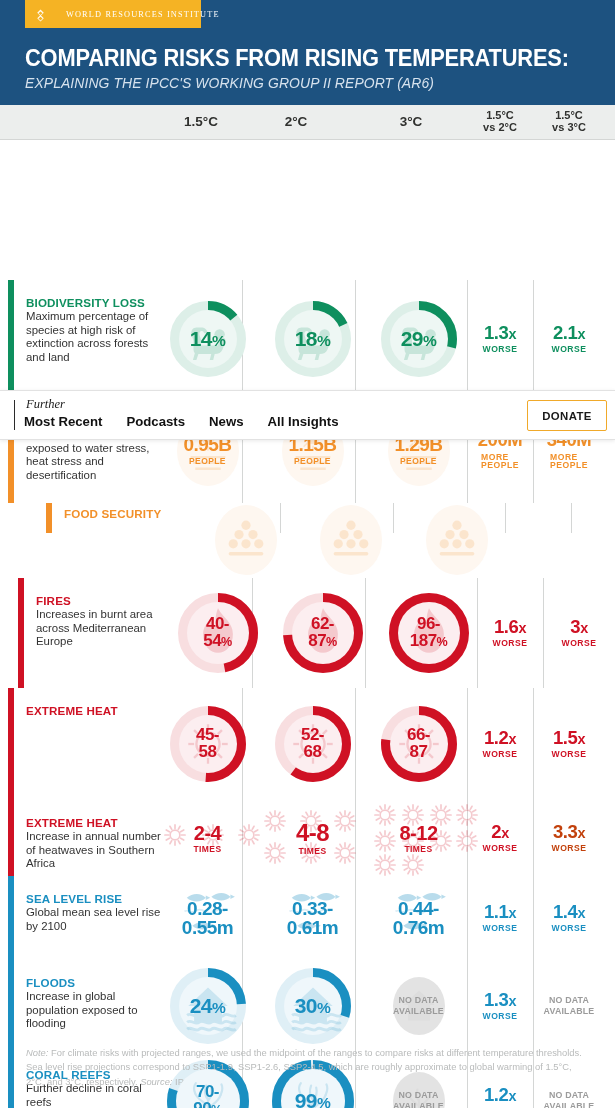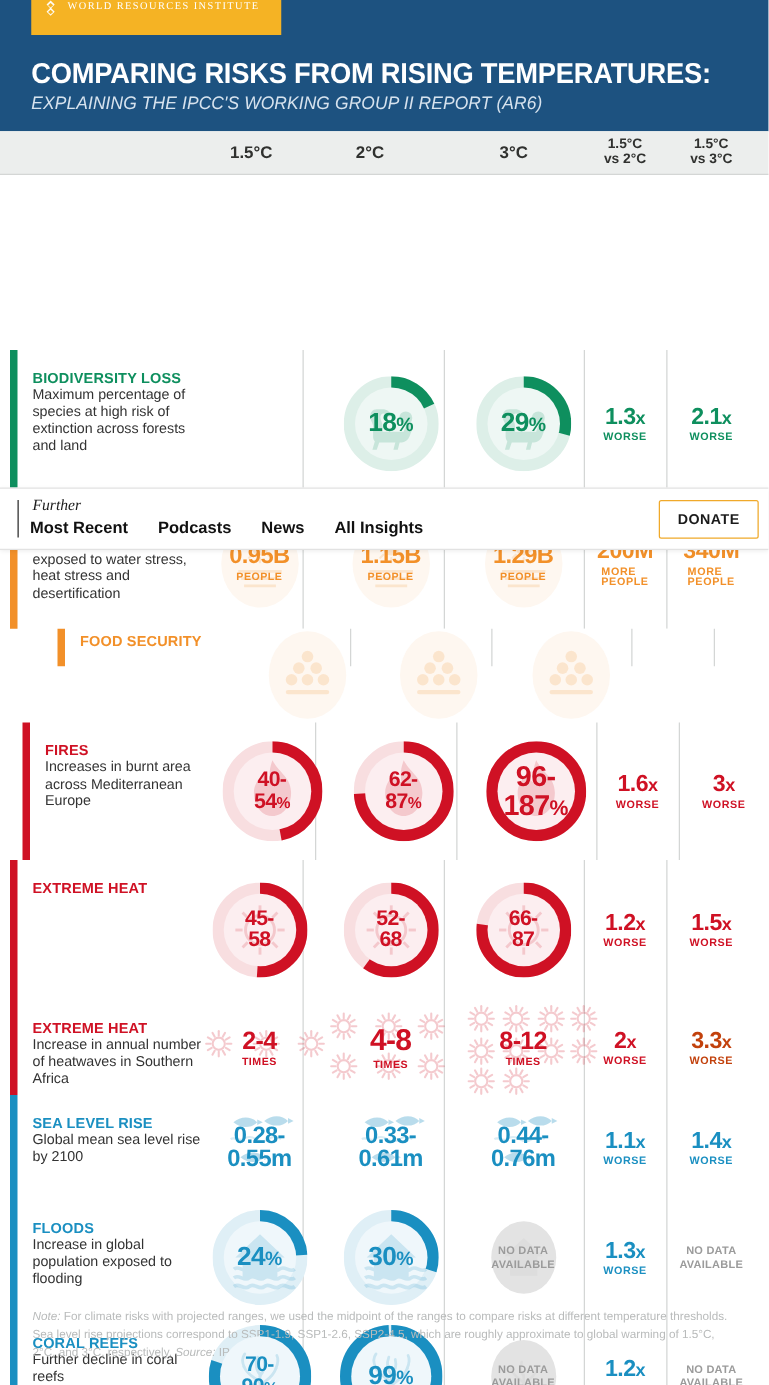--- a/index.html
+++ b/index.html
@@ -8,22 +8,22 @@
     background:#ffffff;
     font-family:"Liberation Sans", sans-serif;
     overflow:hidden;
     position:relative;
   }
   .page{position:relative;width:615px;height:1108px;overflow:hidden;background:#fff;}
 
   
   .hdr{position:relative;background:#1d5280;height:105px;overflow:hidden;}
   .logo-chip{
-    position:absolute;left:25px;top:0;width:200px;height:28px;background:#f5b324;
-    display:flex;align-items:flex-start;gap:7px;padding-left:9px;box-sizing:border-box;
+    position:absolute;left:25px;top:0;width:176px;height:28px;background:#f5b324;
+    display:flex;align-items:center;gap:19px;padding-left:9px;box-sizing:border-box;
   }
   .logo-mark{width:13px;height:13px;position:relative;flex:0 0 auto;}
   .logo-txt{
     font-family:"Liberation Serif", serif;
     font-size:8.3px;letter-spacing:1.15px;color:#ffffff;font-weight:400;white-space:nowrap;
   }
   .hdr-title{
     position:absolute;left:25px;top:45px;
     font-size:23px;font-weight:bold;color:#ffffff;letter-spacing:-.2px;
     font-family:"Liberation Sans", sans-serif;white-space:nowrap;
@@ -170,20 +170,41 @@
       <div class="row" style="position:absolute;left:0;top:140px;width:615px;height:118px;">
         <div class="vline" style="left:242px;height:118px;"></div>
         <div class="vline" style="left:355px;height:118px;"></div>
         <div class="vline" style="left:467px;height:118px;"></div>
         <div class="vline" style="left:533px;height:118px;"></div>
         <div class="accent" style="top:0;height:118px;background:#0e8f5e;"></div>
         <div class="lab" style="top:16px;">
       <div class="cat" style="color:#0e8f5e;">BIODIVERSITY LOSS</div>
       <div class="desc">Maximum percentage of species at high risk of extinction across forests and land</div>
     </div>
+        <div class="cellwrap" style="left:160px;top:0;width:95px;height:118px;">
+          <div class="donut" style="width:76px;height:76px;">
+          <svg width="76" height="76" viewBox="0 0 76 76">
+    <circle cx="38" cy="38" r="31.5" fill="none" stroke="#ddefe8" stroke-width="13"></circle>
+    <circle cx="38" cy="38" r="31.5" fill="none" stroke="#0e8f5e" stroke-width="13" stroke-dasharray="27.71 197.92" transform="rotate(-90 38 38)"></circle>
+  </svg>
+          <span style="position:absolute;left:9px;top:9px;width:58px;height:58px;border-radius:50%;background:#eef7f4;z-index:2;"></span>
+          <span style="position:absolute;left:9px;top:9px;width:58px;height:58px;z-index:2;">
+              <svg width="58" height="58" viewBox="0 0 100 100">
+                <g fill="#0e8f5e" opacity="0.17">
+      <path d="M30 30c-6 0-9 5-9 10 0 6 4 9 4 14v14c0 5 3 8 7 8h30c6 0 11-3 13-8l5-13c1-4-1-7-4-7-3 0-5 2-6 5l-3 8H38V54c0-6-3-9-3-13 0-3 2-5 4-5 3 0 4 2 4 4h6c0-7-5-10-11-10z"></path>
+      <circle cx="70" cy="42" r="9"></circle>
+                  <path d="M28 72l-4 14h6l4-12zM56 74l-3 12h6l3-12z"></path>
+                </g>
+              </svg>
+            </span>
+          <span class="inner">
+            <span class="val" style="color:#0e8f5e;font-size:21px;">14<span class="pctsign">%</span></span>
+          </span>
+        </div>
+        </div>
         <div class="cellwrap" style="left:255px;top:0;width:115px;height:118px;">
           <div class="donut" style="width:76px;height:76px;">
           <svg width="76" height="76" viewBox="0 0 76 76">
     <circle cx="38" cy="38" r="31.5" fill="none" stroke="#ddefe8" stroke-width="13"></circle>
     <circle cx="38" cy="38" r="31.5" fill="none" stroke="#0e8f5e" stroke-width="13" stroke-dasharray="35.63 197.92" transform="rotate(-90 38 38)"></circle>
   </svg>
           <span style="position:absolute;left:9px;top:9px;width:58px;height:58px;border-radius:50%;background:#eef7f4;z-index:2;"></span>
           <span style="position:absolute;left:9px;top:9px;width:58px;height:58px;z-index:2;">
               <svg width="58" height="58" viewBox="0 0 100 100">
                 <g fill="#0e8f5e" opacity="0.17">
@@ -453,21 +474,21 @@
   </svg>
           <span style="position:absolute;left:9px;top:9px;width:62px;height:62px;border-radius:50%;background:#fceef0;z-index:2;"></span>
           <span style="position:absolute;left:9px;top:9px;width:62px;height:62px;z-index:2;">
               <svg width="62" height="62" viewBox="0 0 100 100">
                 <g fill="#cf1124" opacity="0.17">
       <path d="M50 10c8 16 24 22 24 42 0 18-11 30-24 30S26 70 26 52c0-12 7-18 12-26 2 8 6 12 9 12-2-12 0-20 3-28z"></path>
                 </g>
               </svg>
             </span>
           <span class="inner">
-            <span class="val" style="color:#cf1124;font-size:23px;">96-<br>187<span class="pctsign">%</span></span>
+            <span class="val" style="color:#cf1124;font-size:17px;">96-<br>187<span class="pctsign">%</span></span>
           </span>
         </div>
         </div>
         <div class="cellwrap" style="left:467px;top:0;width:66px;height:110px;">
           <div class="ratio" style="color:#cf1124;">
           <span class="rv">1.6<span class="xs">x</span></span>
           <span class="rw">WORSE</span>
         </div>
         </div>
         <div class="cellwrap" style="left:533px;top:0;width:72px;height:110px;">

